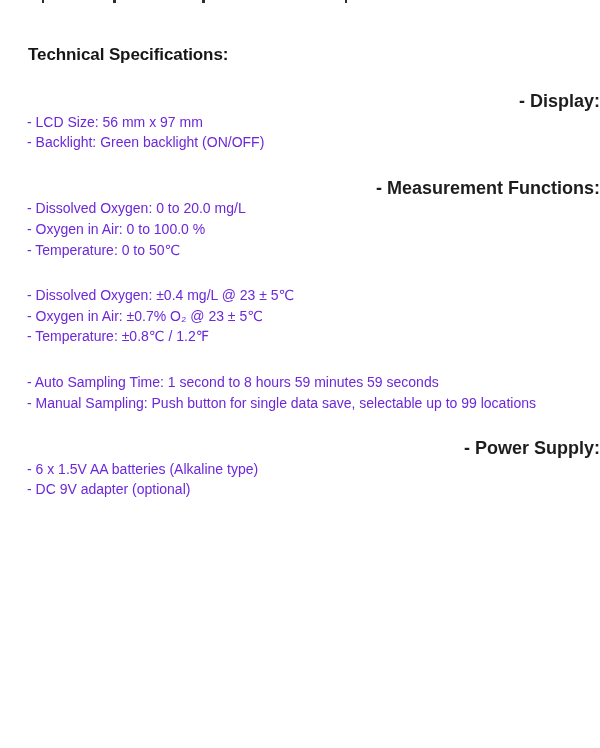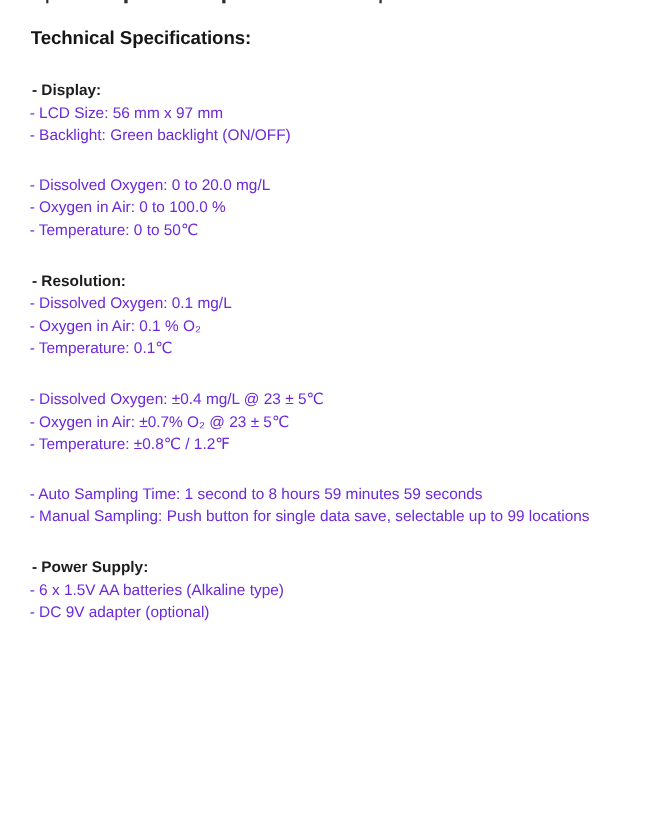--- a/index.html
+++ b/index.html
@@ -13,21 +13,21 @@
     position: relative;
     overflow: hidden;
     font-family: "Liberation Sans", "DejaVu Sans", sans-serif;
     color: #3c3c3c;
     -webkit-font-smoothing: antialiased;
   }
   .page {
     position: relative;
     width: 600px;
     height: 748px;
-    padding-top: 24px;
+    padding-top: 44px;
     box-sizing: border-box;
   }
   
   .clipped-top {
     position: absolute;
     top: 0; left: 0;
     width: 600px; height: 4px;
   }
   .frag {
     position: absolute;
@@ -40,26 +40,27 @@
     font-weight: 700;
     color: #161616;
     line-height: 22px;
     letter-spacing: -0.1px;
     margin: 0 0 25px 28px;
   }
   .section {
     margin: 0 0 25px 0;
   }
   .sec-header {
-    font-size: 14px;
+    font-size: 18px;
     font-weight: 700;
     color: #1d1d1d;
     line-height: 20.6px;
     margin-left: 29px;
     white-space: nowrap;
+    text-align: right;
   }
   .item {
     font-size: 14px;
     font-weight: 400;
     color: #6d28d9;
     line-height: 20.6px;
     margin-left: 27px;
     white-space: nowrap;
   }
 </style>
@@ -77,31 +78,26 @@
 
   <h1 class="title">Technical Specifications:</h1>
 
   <section class="section">
     <div class="sec-header">- Display:</div>
     <div class="item">- LCD Size: 56 mm x 97 mm</div>
     <div class="item">- Backlight: Green backlight (ON/OFF)</div>
   </section>
 
   <section class="section">
+    <div class="sec-header">- Measurement Functions:</div>
     <div class="item">- Dissolved Oxygen: 0 to 20.0 mg/L</div>
     <div class="item">- Oxygen in Air: 0 to 100.0 %</div>
     <div class="item">- Temperature: 0 to 50℃</div>
   </section>
 
-  <section class="section">
-    <div class="sec-header">- Resolution:</div>
-    <div class="item">- Dissolved Oxygen: 0.1 mg/L</div>
-    <div class="item">- Oxygen in Air: 0.1 % O₂</div>
-    <div class="item">- Temperature: 0.1℃</div>
-  </section>
 
   <section class="section">
     <div class="item">- Dissolved Oxygen: ±0.4 mg/L @ 23 ± 5℃</div>
     <div class="item">- Oxygen in Air: ±0.7% O₂ @ 23 ± 5℃</div>
     <div class="item">- Temperature: ±0.8℃ / 1.2℉</div>
   </section>
 
 
   <section class="section">
     <div class="item">- Auto Sampling Time: 1 second to 8 hours 59 minutes 59 seconds</div>

